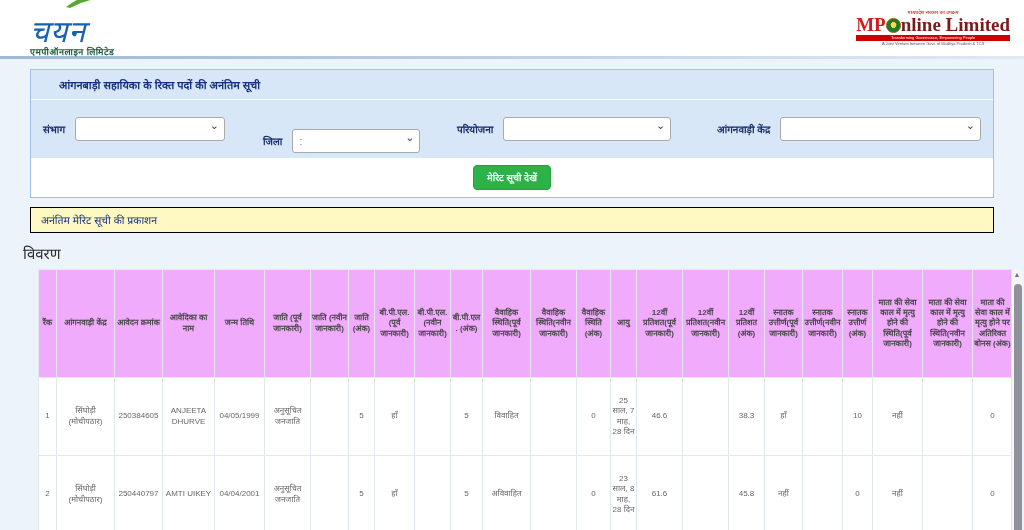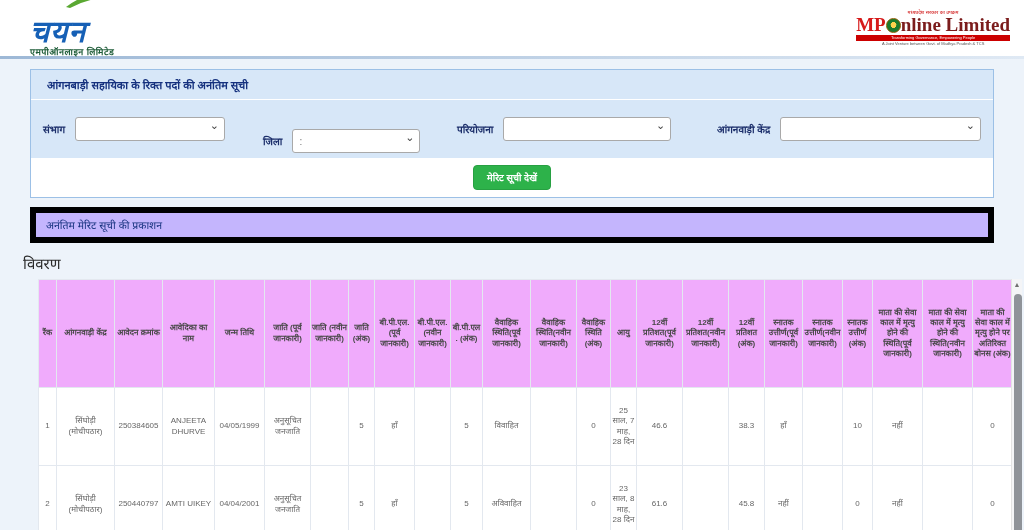--- a/index.html
+++ b/index.html
@@ -3,63 +3,63 @@
 <meta charset="utf-8">
 <style>
   * { margin:0; padding:0; box-sizing:border-box; }
   html,body { width:1024px; height:530px; overflow:hidden; background:#edf3fa;
     font-family:"Liberation Sans", sans-serif; }
 
   
   .topbar { height:56px; background:#ffffff; display:flex; align-items:center;
     justify-content:space-between; padding:0 14px 0 30px; }
   .brand { position:relative; line-height:1; }
-  .brand-name { font-size:30px; font-weight:bold; font-style:italic;
+  .brand-name { font-size:30px; font-weight:normal; font-style:italic;
     color:#1660b6; letter-spacing:1px;margin-top:18px; }
   .brand-swoosh { position:absolute; top:-6px; left:34px; width:56px; height:16px; }
   .brand-tagline { font-size:9px; font-weight:bold; color:#1e5c38; text-align:left;
     margin-top:1px; letter-spacing:0.5px; }
   .mpo { text-align:center; line-height:1; }
   .mpo-top { font-size:5px; color:#c00; }
   .mpo-main { font-size:19px; font-weight:bold; font-family:"Liberation Serif", serif;
     white-space:nowrap; }
   .mpo-mp { color:#d61a1a; }
   .mpo-o { display:inline-block; width:15px; height:15px; border-radius:50%;
     background:radial-gradient(circle at 50% 45%, #ffd24d 0 30%, #1c7a2d 32% 75%, #0d5a1e 76%);
     vertical-align:-2px; border:1px solid #8a5a00; }
   .mpo-rest { color:#7b1c1c; }
   .mpo-bar { background:#c00; color:#fff; font-size:4px; padding:1px 2px; margin-top:1px; }
   .mpo-sub { font-size:4px; color:#555; margin-top:1px; }
   .blue-line { height:3px; background:linear-gradient(90deg,#9db8d6,#dfe9f4); }
 
   
   .filter-box { margin:10px 30px 0 30px; border:1px solid #9cc0e6; background:#fff; }
   .filter-title { background:#d7e7f8; color:#15317e; font-weight:bold; font-size:11px;
-    padding:7px 16px; border-bottom:1px solid #ffffff; }
+    padding:7px 28px; border-bottom:1px solid #ffffff; }
   .filter-row { background:#d7e7f8; display:flex; align-items:center; padding:5px 8px;
     gap:2px; }
   .fcell { display:flex; align-items:center; padding:0 4px; }
   .fcell .flabel { font-size:10px; color:#1c2f6b; font-weight:bold; }
   .selwrap { position:relative; margin-left:10px; }
   .selwrap select { appearance:none; -webkit-appearance:none; border:1px solid #a9a9a9;
     border-radius:3px; background:#fff; height:24px; font-size:10px; color:#777;
     padding:0 18px 0 6px; width:100%; }
   .selwrap::after { content:"\2304"; position:absolute; right:6px; top:2px;
     font-size:11px; color:#444; pointer-events:none; }
   .c1 { flex:0 0 218px; } .c1 .selwrap { width:150px; }
   .c2 { flex:0 0 192px;margin-top:24px; } .c2 .selwrap { width:128px; }
   .c3 { flex:0 0 258px; } .c3 .selwrap { width:168px; }
   .c4 { flex:1; } .c4 .selwrap { flex:1; }
   .btn-row { background:#fff; padding:7px 0; text-align:center; }
   .green-btn { background:#2db24a; border:1px solid #27a042; color:#fff;
     font-size:9.5px; font-weight:bold; padding:5px 13px; border-radius:4px; cursor:pointer; }
 
   
-  .pub-bar { margin:9px 30px 0 30px; background:#c4b5fd; color:#15317e;
-    font-size:10.5px; padding:5px 10px; border:6px solid #000000; }
+  .pub-bar { margin:9px 30px 0 30px; background:#fef9c3; color:#15317e;
+    font-size:10.5px; padding:5px 10px; border:1px solid #000000; }
   .detail-title { margin:10px 0 6px 23px; font-size:15px; color:#2b2b2b; }
 
   
   .table-wrap { position:relative; margin:0 2px 0 38px; height:315px; overflow:hidden;
     background:#fff; padding-right:11px; }
   table { border-collapse:collapse; table-layout:fixed; width:100%; background:#fff; }
   th,td { border:1px solid #e3e8ef; font-size:8px; text-align:center;
     vertical-align:middle; padding:2px 1px; word-wrap:break-word; line-height:1.3; }
   thead th { height:108px; font-weight:bold; color:#474747; background:#f0abfc; }
   tbody td { height:78px; color:#666; }

